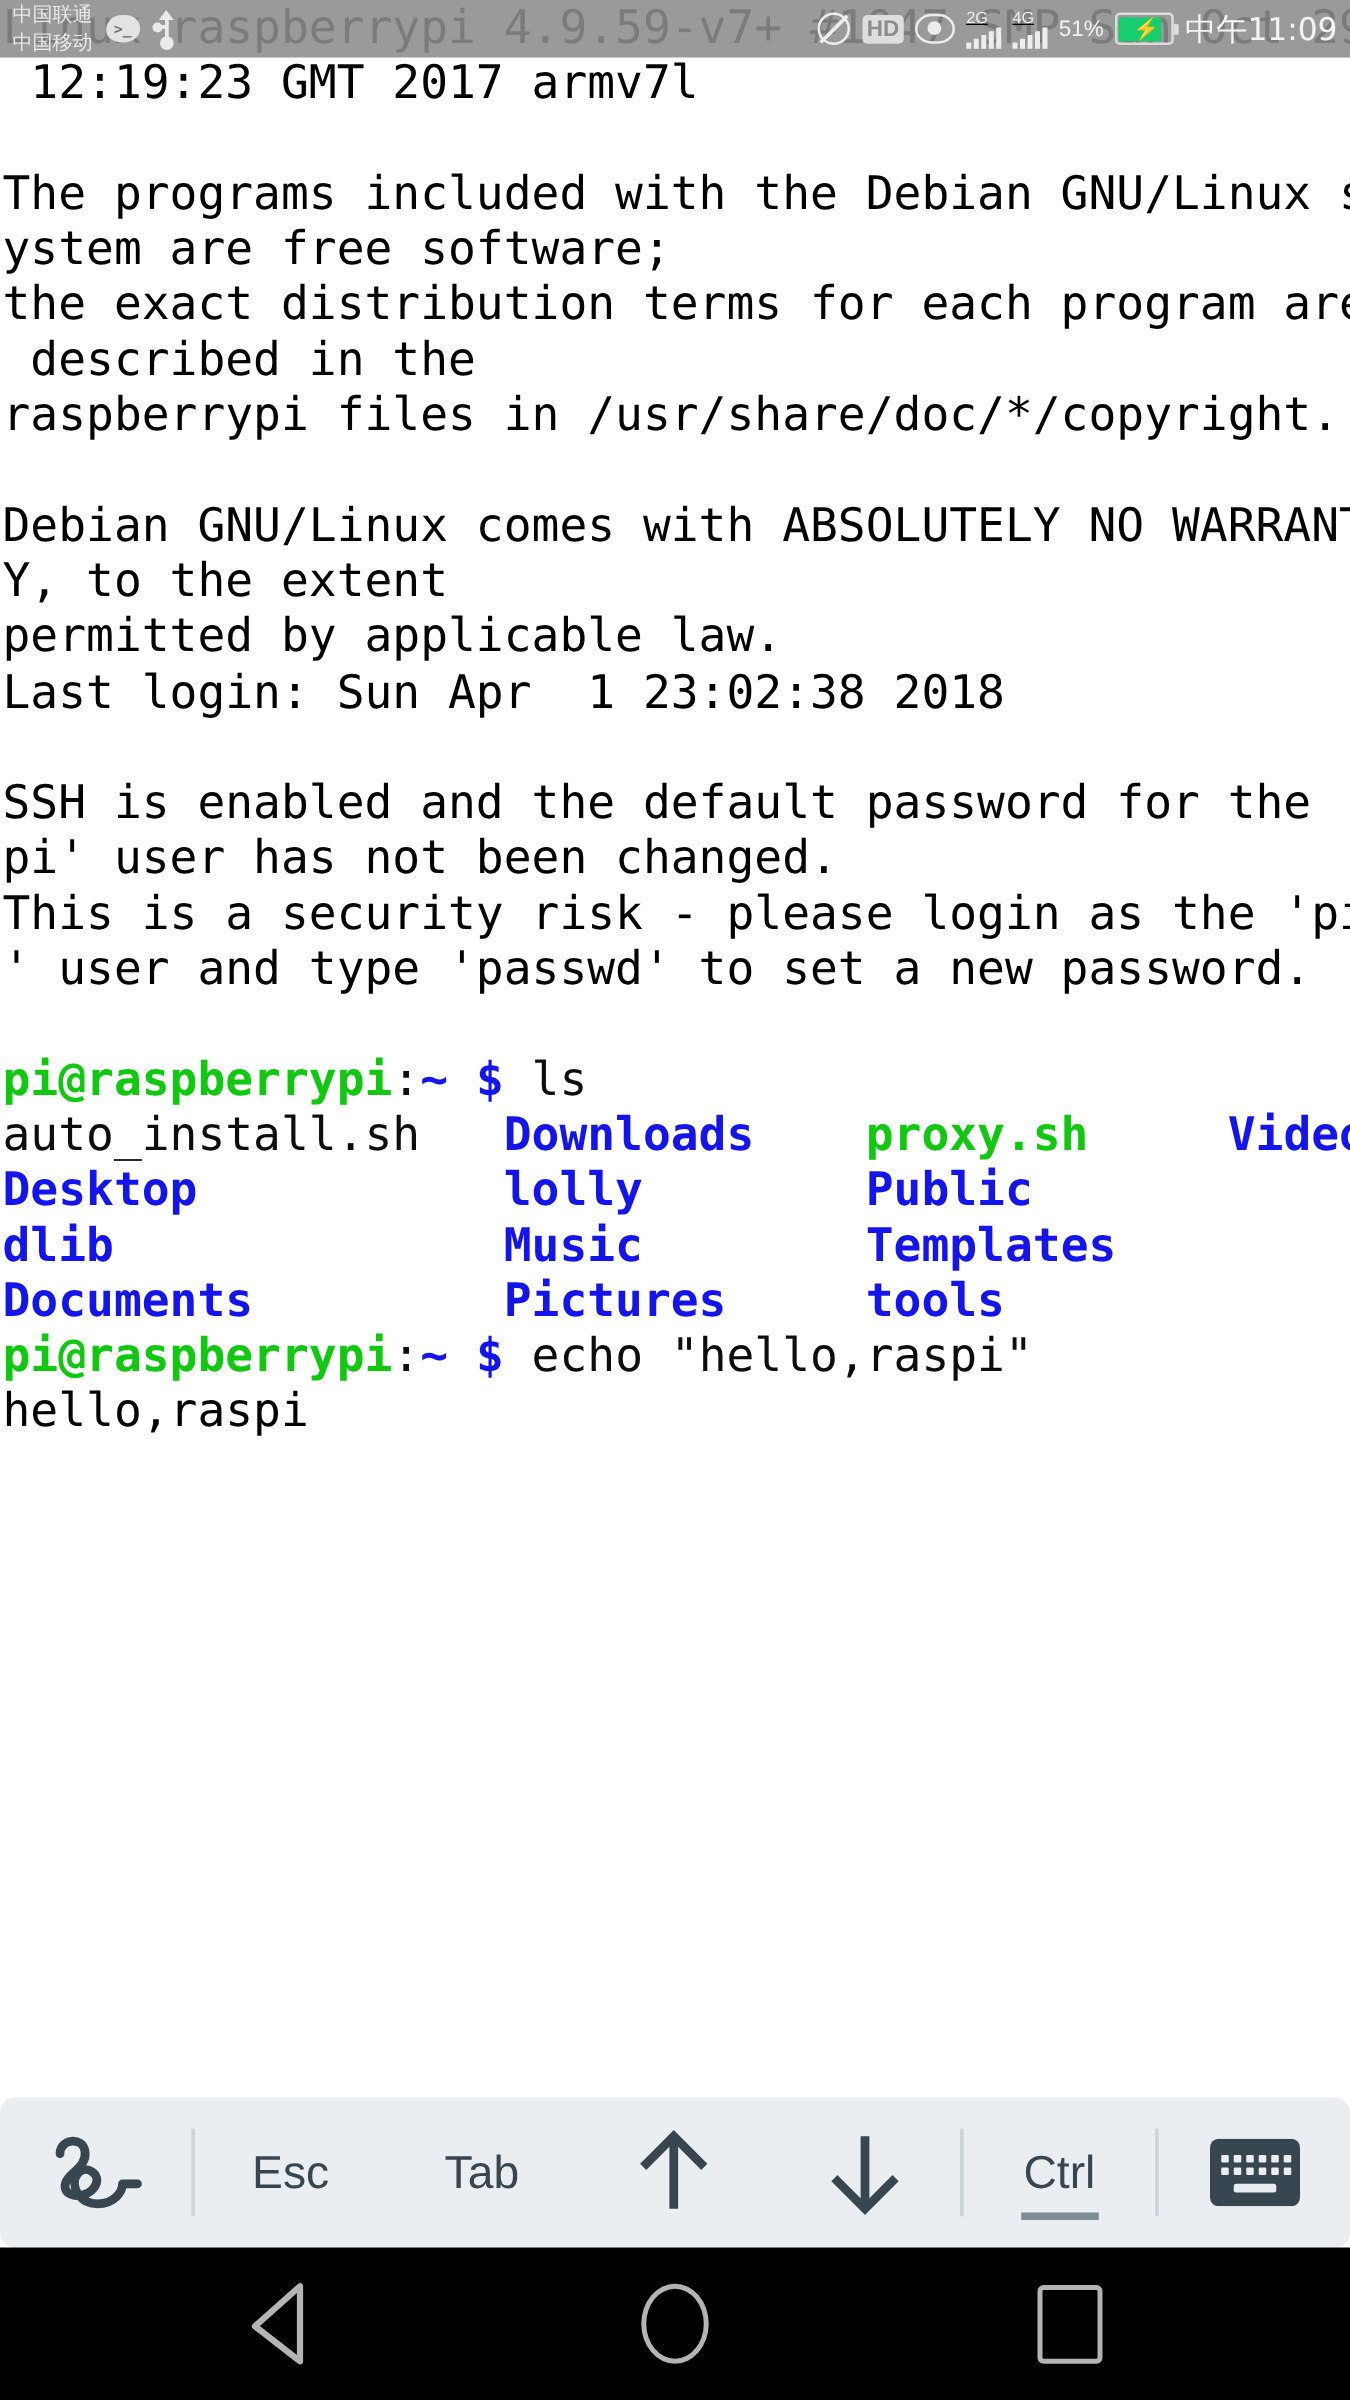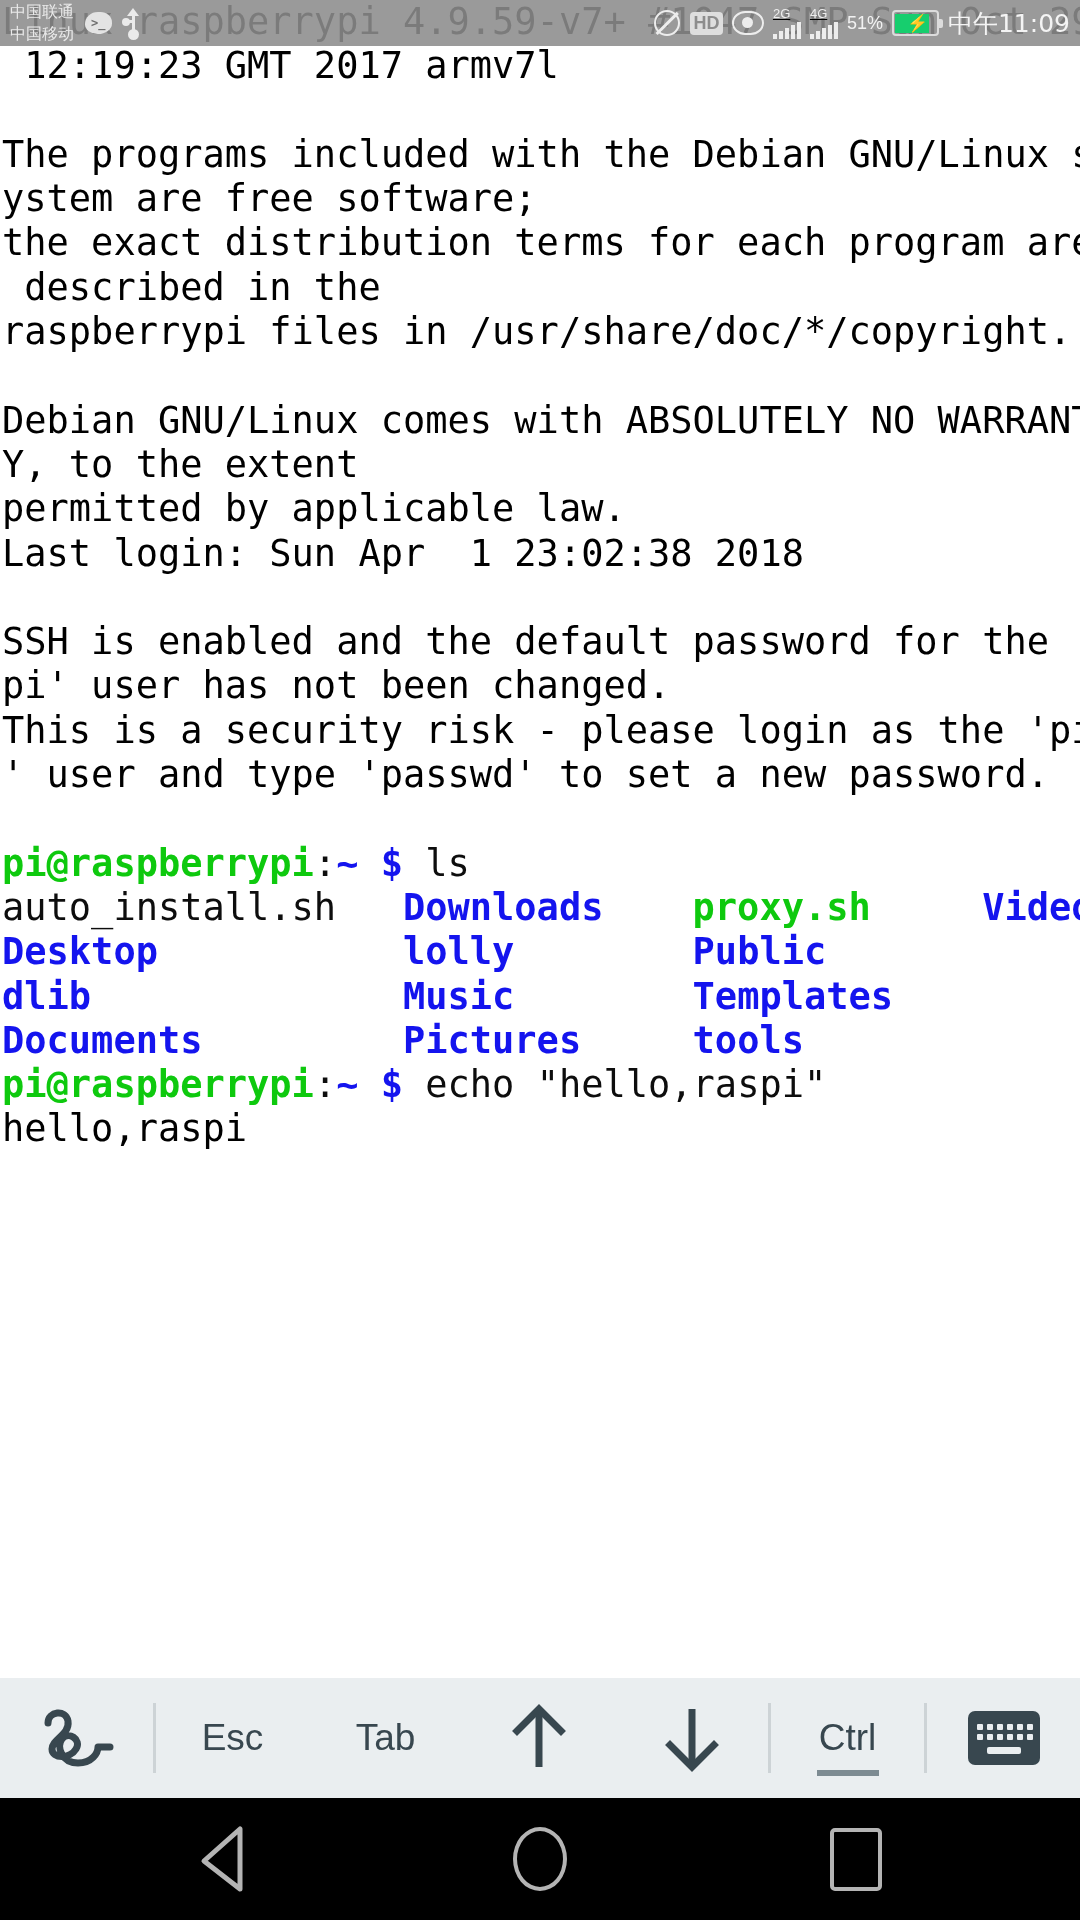--- a/index.html
+++ b/index.html
@@ -261,20 +261,21 @@
   #keytoolbar {
     position: absolute;
     left: 0;
     top: 1678px;
     width: 1080px;
     height: 120px;
     background: #eaeef0;
     display: flex;
     align-items: center;
     box-sizing: border-box;
+    border-radius: 12px;
   }
   .kt-item {
     flex: 1 1 0;
     height: 120px;
     display: flex;
     align-items: center;
     justify-content: center;
     position: relative;
     color: #38474f;
     font-size: 37px;

